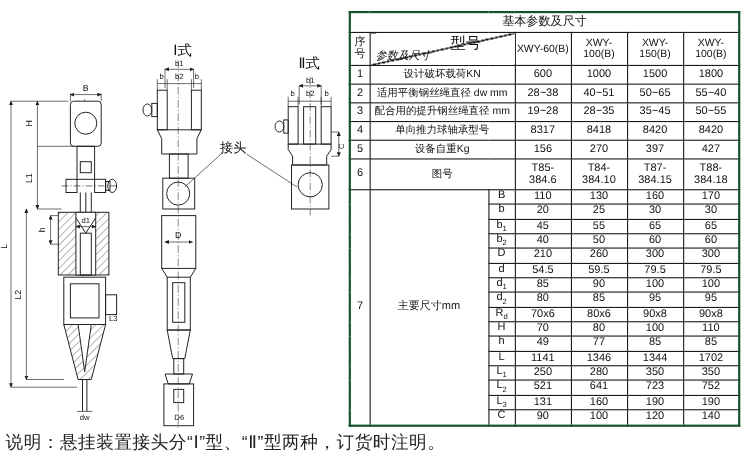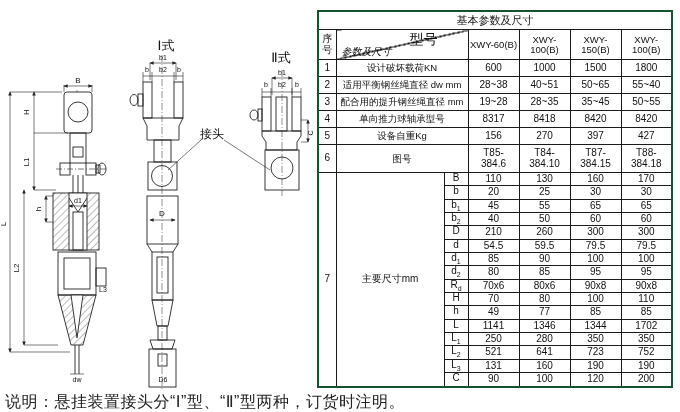--- a/index.html
+++ b/index.html
@@ -408,18 +408,18 @@
       <td class="c-val">160</td>
       <td class="c-val">190</td>
       <td class="c-val">190</td>
     </tr>
 
     <tr>
       <td class="c-sub"><span class="base">C</span><sub class="sub"></sub></td>
       <td class="c-val">90</td>
       <td class="c-val">100</td>
       <td class="c-val">120</td>
-      <td class="c-val">200</td>
+      <td class="c-val">140</td>
     </tr>
   </tbody>
   </table>
 
 </div>
 
 </body></html>

